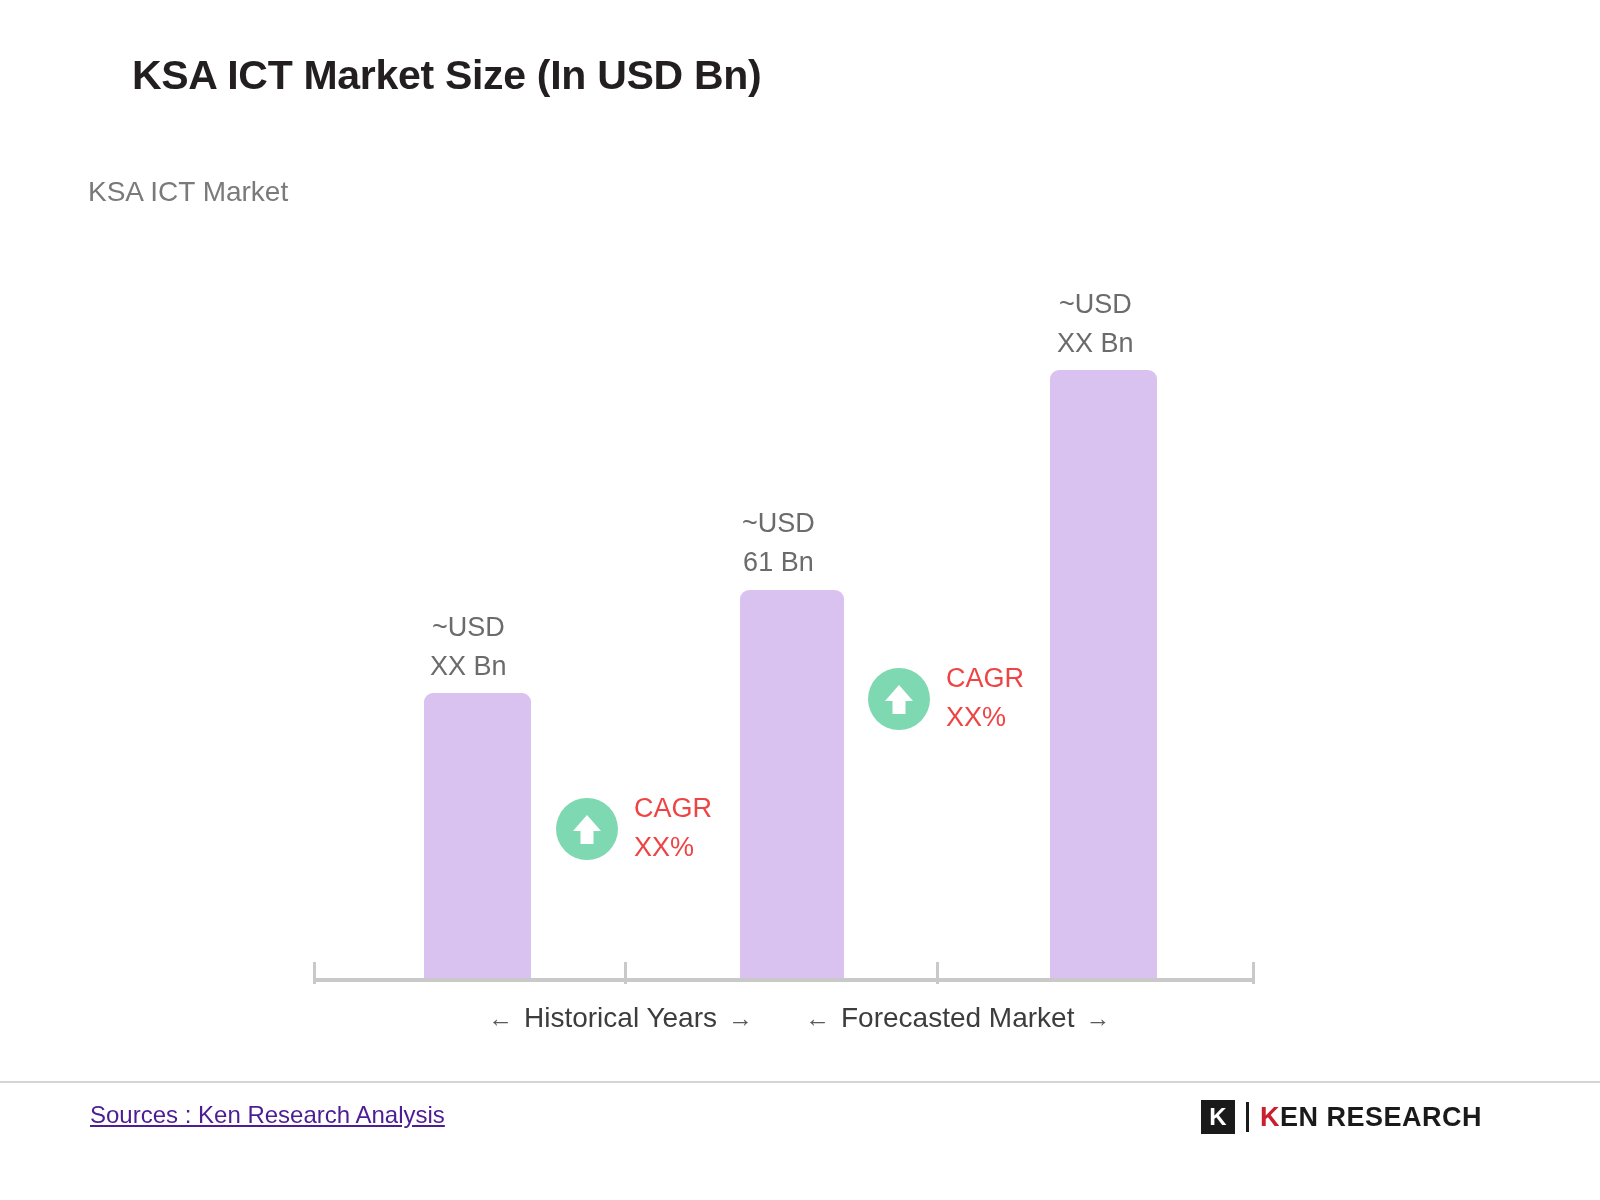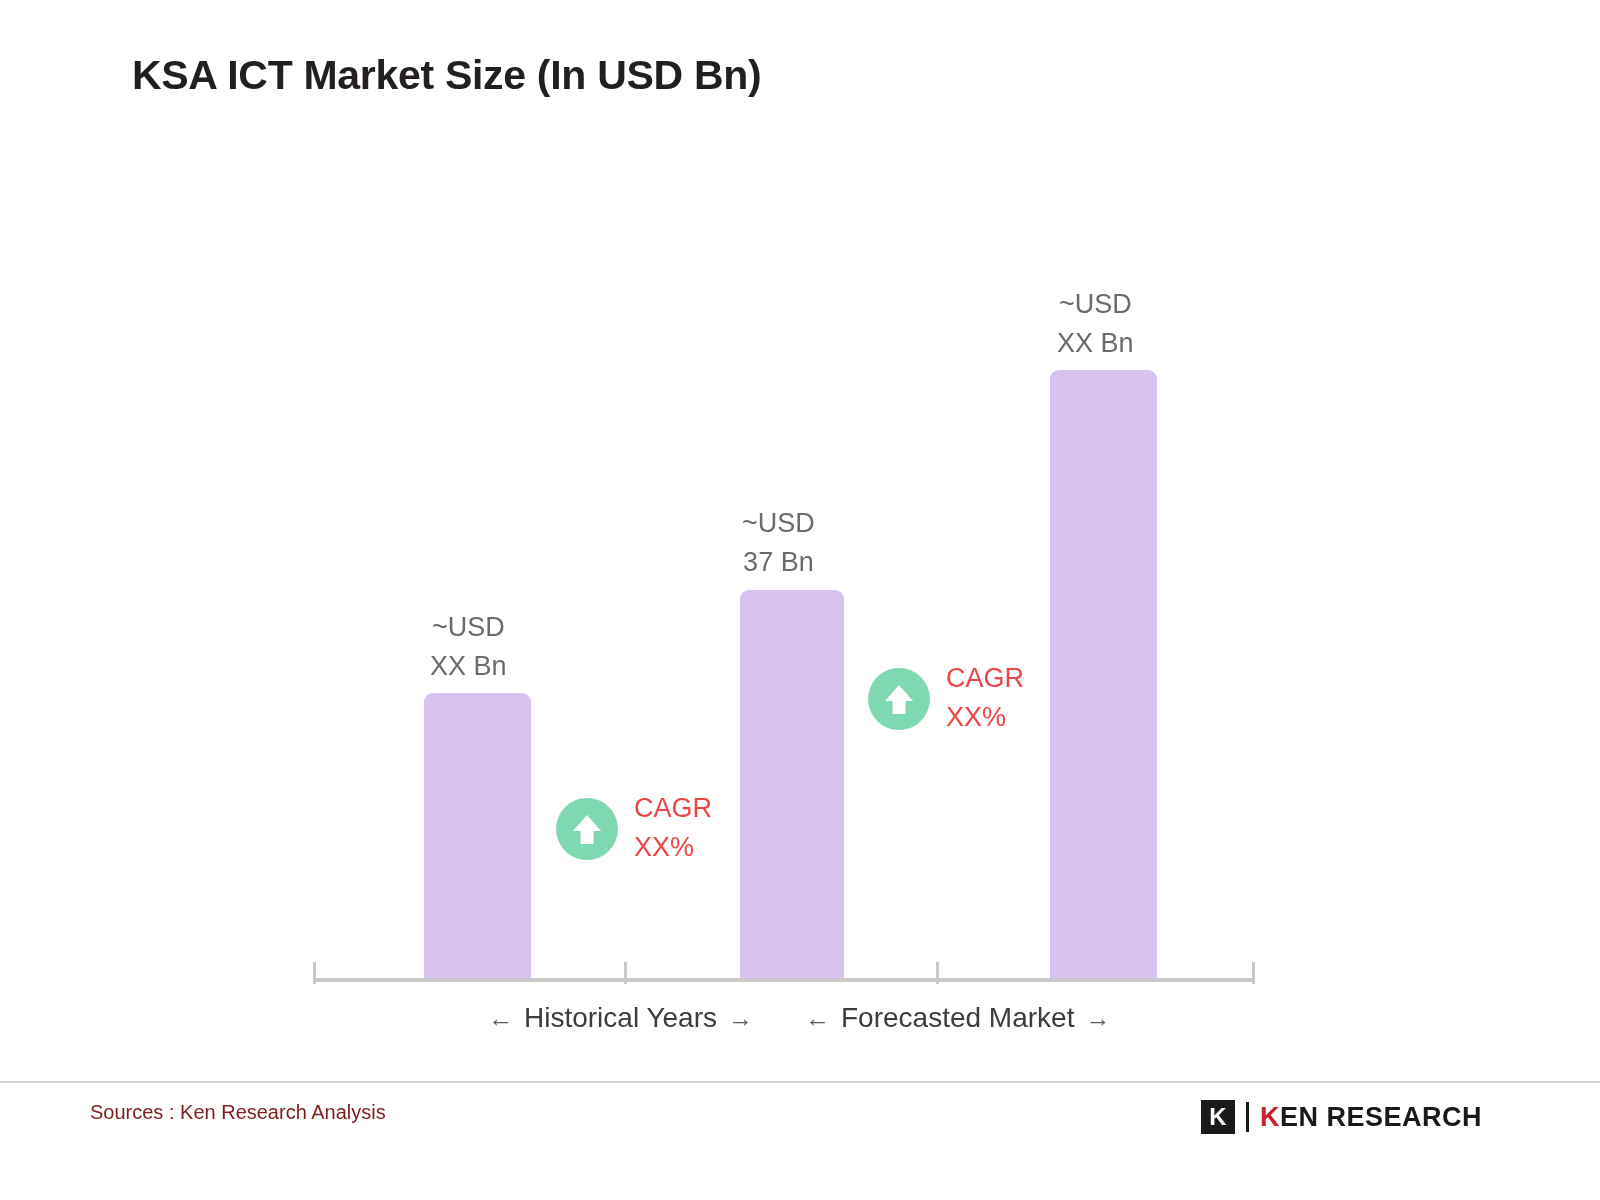--- a/index.html
+++ b/index.html
@@ -127,23 +127,24 @@
     left: 0;
     top: 1081px;
     width: 1600px;
     height: 2px;
     background: #d5d5d5;
   }
   #source-text {
     position: absolute;
     left: 90px;
     top: 1101px;
-    font-size: 20px;
-    color: #7f1d1d;
-    white-space: nowrap;
+    font-size: 24px;
+    color: #4c1d95;
+    white-space: nowrap;
+    text-decoration: underline;
   }
   #brand-logo {
     position: absolute;
     right: 118px;
     top: 1100px;
     display: flex;
     align-items: center;
     gap: 7px;
   }
   #brand-mark {
@@ -177,34 +178,35 @@
     font-family: "Liberation Sans", sans-serif;
   }
   #brand-word .k-red { color: #c8202e; }
 </style>
 </head>
 <body>
 
 <div id="slide-title">KSA ICT Market Size (In USD Bn)</div>
 
 <div id="subtitle-block">
+  <div>KSA ICT Market</div>
 </div>
 
 <div id="plot-area">
 
   <div class="bar" style="left:424px; top:693px; width:107px; height:287px;"></div>
   <div class="bar-label" style="left:430px; top:608px;">
     <div>~USD</div>
     <div>XX Bn</div>
   </div>
 
   <div class="bar" style="left:740px; top:590px; width:104px; height:390px;"></div>
   <div class="bar-label" style="left:742px; top:504px;">
     <div>~USD</div>
-    <div>37 Bn</div>
+    <div>61 Bn</div>
   </div>
 
   <div class="bar" style="left:1050px; top:370px; width:107px; height:610px;"></div>
   <div class="bar-label" style="left:1057px; top:285px;">
     <div>~USD</div>
     <div>XX Bn</div>
   </div>
 
   <div class="cagr-group" style="left:556px; top:798px;">
     <div class="cagr-circle">

